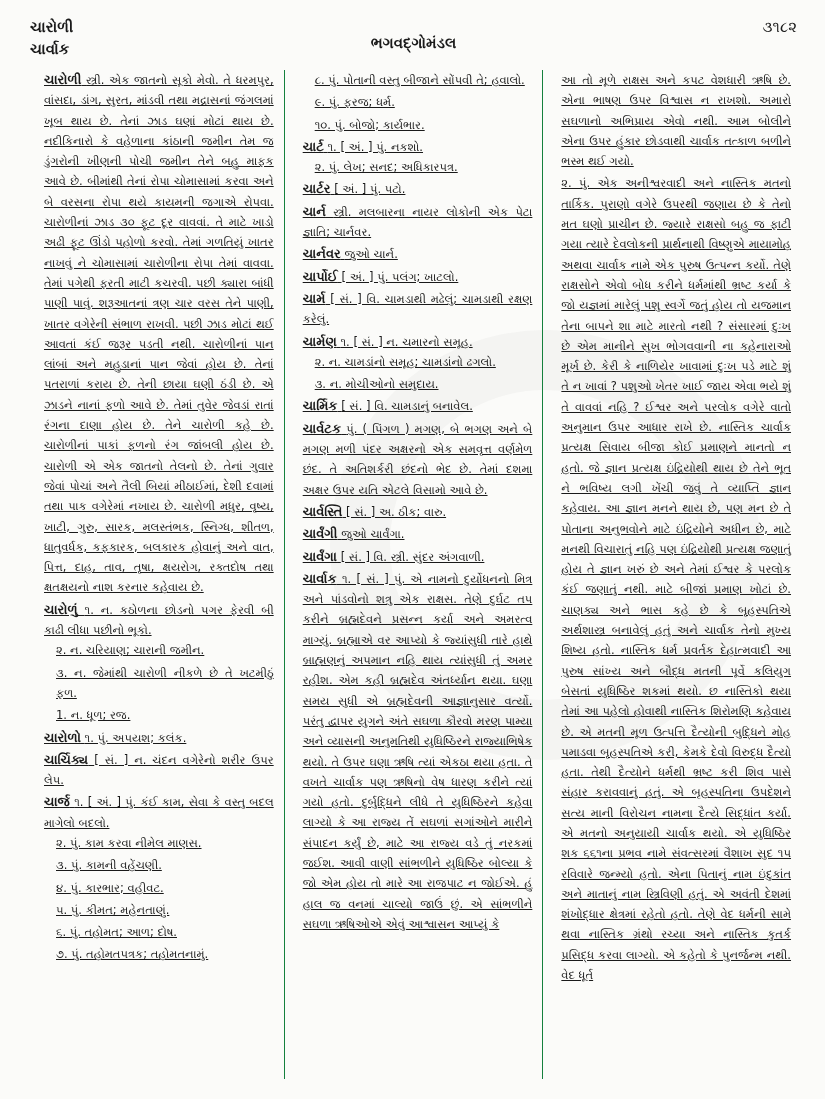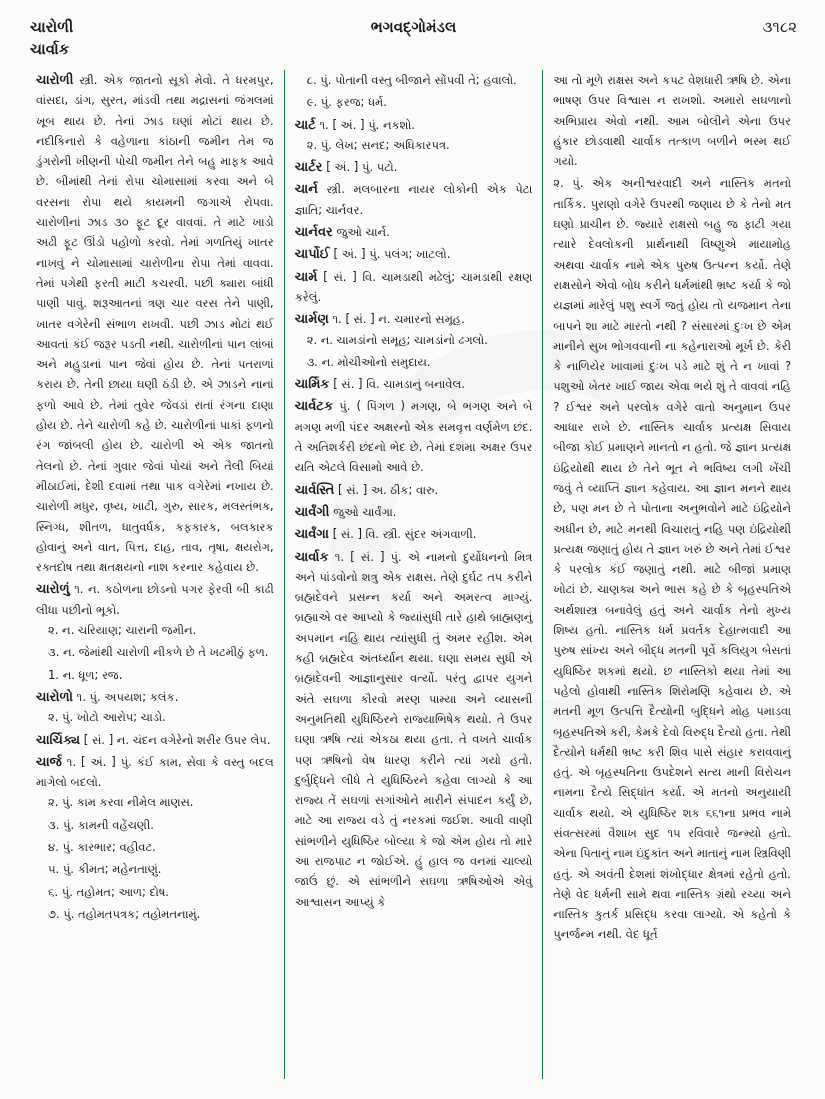--- a/index.html
+++ b/index.html
@@ -11,26 +11,26 @@
     }
     .watermark {
       position: absolute; left: 330px; top: 330px; width: 430px; height: 430px;
       border-radius: 50%; border: 60px solid rgba(200,200,200,0.12);
       box-sizing: border-box; pointer-events: none;
     }
     .header { position: absolute; top: 18px; left: 30px; right: 28px; height: 48px; }
     .guide-top, .guide-bottom { position: absolute; left: 0; font-size: 15px; font-weight: bold; }
     .guide-top { top: 0; }
     .guide-bottom { top: 22px; }
-    .title { position: absolute; left: 0; right: 0; top: 0; text-align: center; font-size: 15px; font-weight: bold; }
+    .title { position: absolute; left: 0; right: 0; top: 16px; text-align: center; font-size: 15px; font-weight: bold; }
     .pageno { position: absolute; right: 0; top: 0; font-size: 15px; }
     .columns { position: absolute; top: 70px; left: 26px; right: 24px; bottom: 20px; display: flex; }
     .col { flex: 1; padding: 0 10px; font-size: 11.5px; line-height: 20.3px; text-align: justify; overflow: hidden; }
     .col + .col { border-left: 1px solid #15803d; }
-    .entry { margin: 0 0 2px 0; }
+    .entry { margin: 0 0 2px 8px; text-decoration: underline; }
     .entry .hw { font-weight: bold; font-size: 13px; }
     .entry .body { }
     .sense { padding-left: 12px; margin-bottom: 2px; }
     .cont { margin-bottom: 2px; }
   </style>
 </head>
 <body>
 
 <div class="watermark"></div>
 
@@ -47,39 +47,39 @@
         <div class="body"><span class="hw">ચારોળી</span> <span>સ્ત્રી. એક જાતનો સૂકો મેવો. તે ધરમપુર, વાંસદા, ડાંગ, સુરત, માંડવી તથા મદ્રાસનાં જંગલમાં ખૂબ થાય છે. તેનાં ઝાડ ઘણાં મોટાં થાય છે. નદીકિનારો કે વહેળાના કાંઠાની જમીન તેમ જ ડુંગરોની ખીણની પોચી જમીન તેને બહુ માફક આવે છે. બીમાંથી તેનાં રોપા ચોમાસામાં કરવા અને બે વરસના રોપા થયે કાયમની જગાએ રોપવા. ચારોળીનાં ઝાડ ૩૦ ફૂટ દૂર વાવવાં. તે માટે ખાડો અઢી ફૂટ ઊંડો પહોળો કરવો. તેમાં ગળતિયું ખાતર નાખવું ને ચોમાસામાં ચારોળીના રોપા તેમાં વાવવા. તેમાં પગેથી ફરતી માટી કચરવી. પછી ક્યારા બાંધી પાણી પાવું. શરૂઆતનાં ત્રણ ચાર વરસ તેને પાણી, ખાતર વગેરેની સંભાળ રાખવી. પછી ઝાડ મોટાં થઈ આવતાં કંઈ જરૂર પડતી નથી. ચારોળીનાં પાન લાંબાં અને મહુડાનાં પાન જેવાં હોય છે. તેનાં પતરાળાં કરાય છે. તેની છાયા ઘણી ઠંડી છે. એ ઝાડને નાનાં ફળો આવે છે. તેમાં તુવેર જેવડાં રાતાં રંગના દાણા હોય છે. તેને ચારોળી કહે છે. ચારોળીનાં પાકાં ફળનો રંગ જાંબલી હોય છે. ચારોળી એ એક જાતનો તેલનો છે. તેનાં ગુવાર જેવાં પોચાં અને તૈલી બિયાં મીઠાઈમાં, દેશી દવામાં તથા પાક વગેરેમાં નખાય છે. ચારોળી મધુર, વૃષ્ય, ખાટી, ગુરુ, સારક, મલસ્તંભક, સ્નિગ્ધ, શીતળ, ધાતુવર્ધક, કફકારક, બલકારક હોવાનું અને વાત, પિત્ત, દાહ, તાવ, તૃષા, ક્ષયરોગ, રક્તદોષ તથા ક્ષતક્ષયનો નાશ કરનાર કહેવાય છે.</span></div>
       </div>
       <div class="entry">
         <div class="body"><span class="hw">ચારોળું</span> <span>૧. ન. કઠોળના છોડનો પગર ફેરવી બી કાઢી લીધા પછીનો ભૂકો.</span></div>
         <div class="sense">૨. ન. ચરિયાણ; ચારાની જમીન.</div>
         <div class="sense">૩. ન. જેમાંથી ચારોળી નીકળે છે તે ખટમીઠું ફળ.</div>
         <div class="sense">1. ન. ધૂળ; રજ.</div>
       </div>
       <div class="entry">
         <div class="body"><span class="hw">ચારોળો</span> <span>૧. પું. અપયશ; કલંક.</span></div>
-        <div class="sense">૨. પું. ખોટો આરોપ; ચાડો.</div>
       </div>
       <div class="entry">
         <div class="body"><span class="hw">ચાર્ચિક્ય</span> <span>[ સં. ] ન. ચંદન વગેરેનો શરીર ઉપર લેપ.</span></div>
       </div>
       <div class="entry">
         <div class="body"><span class="hw">ચાર્જ</span> <span>૧. [ અં. ] પું. કંઈ કામ, સેવા કે વસ્તુ બદલ માગેલો બદલો.</span></div>
         <div class="sense">૨. પું. કામ કરવા નીમેલ માણસ.</div>
         <div class="sense">૩. પું. કામની વહેંચણી.</div>
         <div class="sense">૪. પું. કારભાર; વહીવટ.</div>
         <div class="sense">૫. પું. કીમત; મહેનતાણું.</div>
         <div class="sense">૬. પું. તહોમત; આળ; દોષ.</div>
         <div class="sense">૭. પું. તહોમતપત્રક; તહોમતનામું.</div>
       </div>
     </div>
   <div class="col">
       <div class="entry">
         <div class="sense">૮. પું. પોતાની વસ્તુ બીજાને સોંપવી તે; હવાલો.</div>
         <div class="sense">૯. પું. ફરજ; ધર્મ.</div>
+        <div class="sense">૧૦. પું. બોજો; કાર્યભાર.</div>
       </div>
       <div class="entry">
         <div class="body"><span class="hw">ચાર્ટ</span> <span>૧. [ અં. ] પું. નકશો.</span></div>
         <div class="sense">૨. પું. લેખ; સનદ; અધિકારપત્ર.</div>
       </div>
       <div class="entry">
         <div class="body"><span class="hw">ચાર્ટર</span> <span>[ અં. ] પું. પટો.</span></div>
       </div>
       <div class="entry">
         <div class="body"><span class="hw">ચાર્ન</span> <span>સ્ત્રી. મલબારના નાયર લોકોની એક પેટા જ્ઞાતિ; ચાર્નવર.</span></div>

